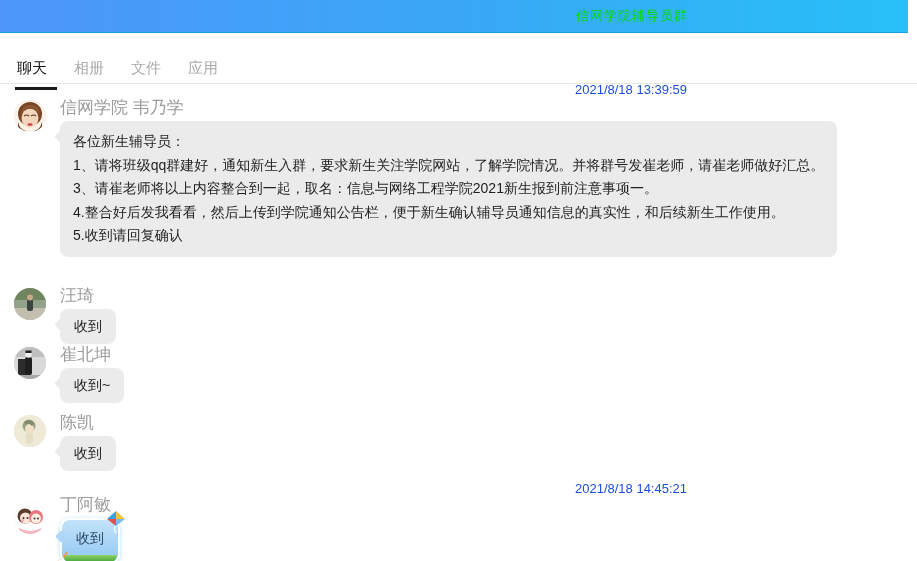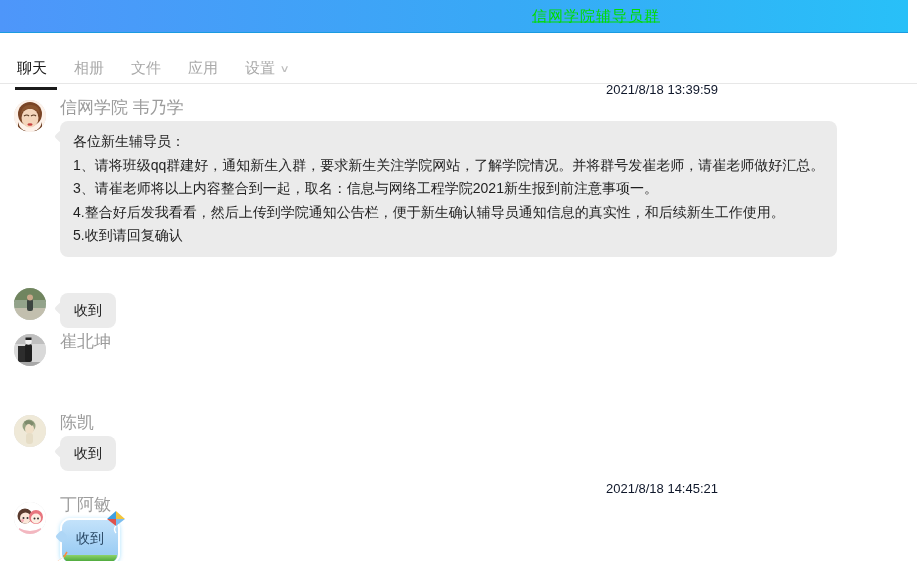--- a/index.html
+++ b/index.html
@@ -4,38 +4,38 @@
 <style>
   * { margin:0; padding:0; box-sizing:border-box; }
   html,body { width:917px; height:561px; background:#ffffff; overflow:hidden;
               font-family:"Liberation Sans","DejaVu Sans",sans-serif; }
   .stage { position:relative; width:917px; height:561px; background:#ffffff; overflow:hidden; }
 
   
   .titlebar { position:absolute; top:0; left:0; width:908px; height:33px;
               background:linear-gradient(90deg,#4e96fa 0%,#38a9f6 55%,#28c0f8 100%);
               border-bottom:1px solid #1b9be0; }
-  .titlebar .title { position:absolute; left:596px; top:50%;
+  .titlebar .title { position:absolute; left:632px; top:50%;
               transform:translate(-50%,-50%); color:#00dd00;
-              font-size:15px; letter-spacing:1px; white-space:nowrap;text-decoration:underline; }
+              font-size:13px; letter-spacing:1px; white-space:nowrap; }
 
   
   .tabbar { position:absolute; top:33px; left:0; width:917px; height:51px;
             background:#fff; border-bottom:1px solid #e7e7e7;
             display:flex; align-items:center; padding-left:17px; }
   .tab { position:relative; height:44px; display:flex; align-items:center;
          margin-right:27px; font-size:15px; color:#a9a9a9; cursor:pointer;margin-top:20px; }
   .tab.active { color:#1a1a1a; }
   .tab.active::after { content:""; position:absolute; left:-2px; bottom:0;
          width:42px; height:3px; background:#1a1a1a; }
   .tab .chev { font-size:10px; color:#bdbdbd; margin-left:6px; transform:scaleX(1.4); }
 
   
-  .timestamp { position:absolute; left:662px; transform:translateX(-50%);
-               font-size:13px; color:#0f172a; white-space:nowrap; }
+  .timestamp { position:absolute; left:631px; transform:translateX(-50%);
+               font-size:13px; color:#1d4ed8; white-space:nowrap; }
   .msg { position:absolute; left:0; right:0; }
   .avatar { position:absolute; left:14px; top:0; width:32px; height:32px;
             border-radius:50%; overflow:hidden; cursor:pointer; background:#ddd; }
   .avatar svg { display:block; width:32px; height:32px; }
   .m-content { margin-left:60px; }
   .sender { font-size:17px; color:#9c9c9c; line-height:16px; }
   .bubble { position:relative; display:inline-block; background:#ebebeb;
             border-radius:8px; margin-top:5px; padding:6px 14px;
             font-size:14px; color:#1f1f1f; line-height:23px; }
   .bubble::before { content:""; position:absolute; left:-4px; top:11px;
@@ -70,24 +70,20 @@
     </div>
     <div class="tab">
       <span>相册</span>
     </div>
     <div class="tab">
       <span>文件</span>
     </div>
     <div class="tab">
       <span>应用</span>
     </div>
-    <div class="tab">
-      <span>设置</span>
-      <span class="chev">∨</span>
-    </div>
   </div>
 
   <div class="timestamp" style="top:82px;">2021/8/18 13:39:59</div>
 
   <div class="msg" style="top:100px;">
     <div class="avatar">
       <svg viewBox="0 0 32 32">
         <rect width="32" height="32" fill="#fdf2ea"></rect>
         <circle cx="16" cy="14" r="12" fill="#7a4526"></circle>
         <ellipse cx="16" cy="18" rx="8.5" ry="9.5" fill="#f4d6bc"></ellipse>
@@ -116,40 +112,44 @@
       <svg viewBox="0 0 32 32">
         <rect width="32" height="32" fill="#cdd6cc"></rect>
         <rect y="0" width="32" height="14" fill="#70855f"></rect>
         <rect y="12" width="32" height="8" fill="#93a38b"></rect>
         <rect y="20" width="32" height="12" fill="#c2bfae"></rect>
         <rect x="13" y="11" width="6" height="12" rx="2" fill="#3c4440"></rect>
         <circle cx="16" cy="9.5" r="3" fill="#caa88a"></circle>
       </svg>
     </div>
     <div class="m-content">
+      <div class="sender">汪琦</div>
       <div class="bubble">
         <span class="line">收到</span>
       </div>
     </div>
   </div>
 
-  <div class="msg" style="top:334px;">
+  <div class="msg" style="top:347px;">
     <div class="avatar">
       <svg viewBox="0 0 32 32">
         <rect width="32" height="32" fill="#d9d9d9"></rect>
         <rect y="0" width="32" height="10" fill="#bfbfbf"></rect>
         <rect x="4" y="12" width="11" height="16" fill="#2d2d2d"></rect>
         <rect x="11" y="10" width="7" height="18" rx="2" fill="#1f1f1f"></rect>
         <circle cx="14.5" cy="7.5" r="3.2" fill="#efefef"></circle>
         <rect x="11.5" y="3.5" width="6" height="2.5" fill="#222"></rect>
         <rect y="28" width="32" height="4" fill="#a8a8a8"></rect>
       </svg>
     </div>
     <div class="m-content">
       <div class="sender">崔北坤</div>
+      <div class="bubble">
+        <span class="line">收到~</span>
+      </div>
     </div>
   </div>
 
   <div class="msg" style="top:415px;">
     <div class="avatar">
       <svg viewBox="0 0 32 32">
         <rect width="32" height="32" fill="#efe9d8"></rect>
         <circle cx="15" cy="11" r="6.5" fill="#97a383"></circle>
         <ellipse cx="15.5" cy="14" rx="4.5" ry="5" fill="#f0e0c8"></ellipse>
         <rect x="12" y="18" width="7" height="11" rx="3" fill="#e6ddc6"></rect>

